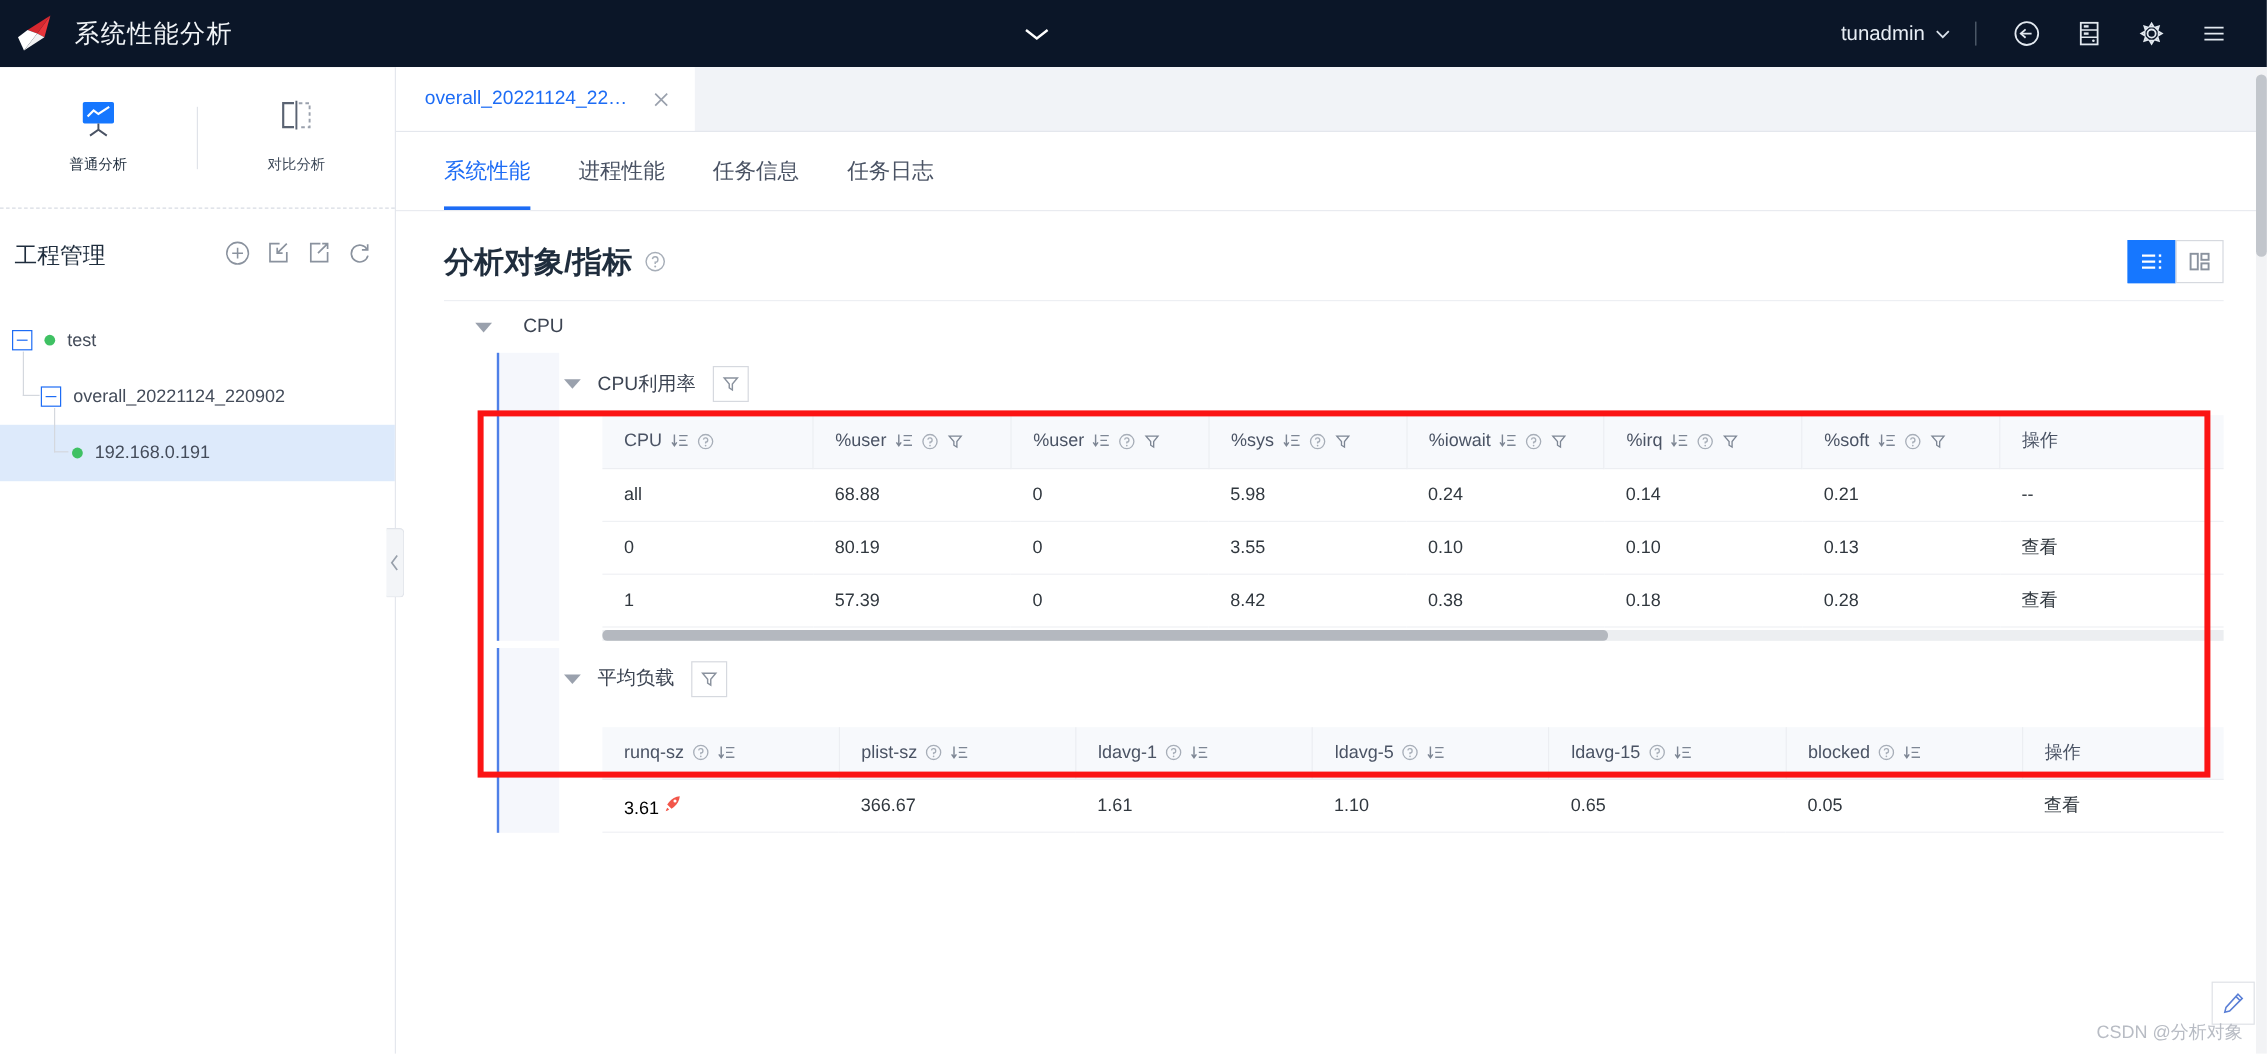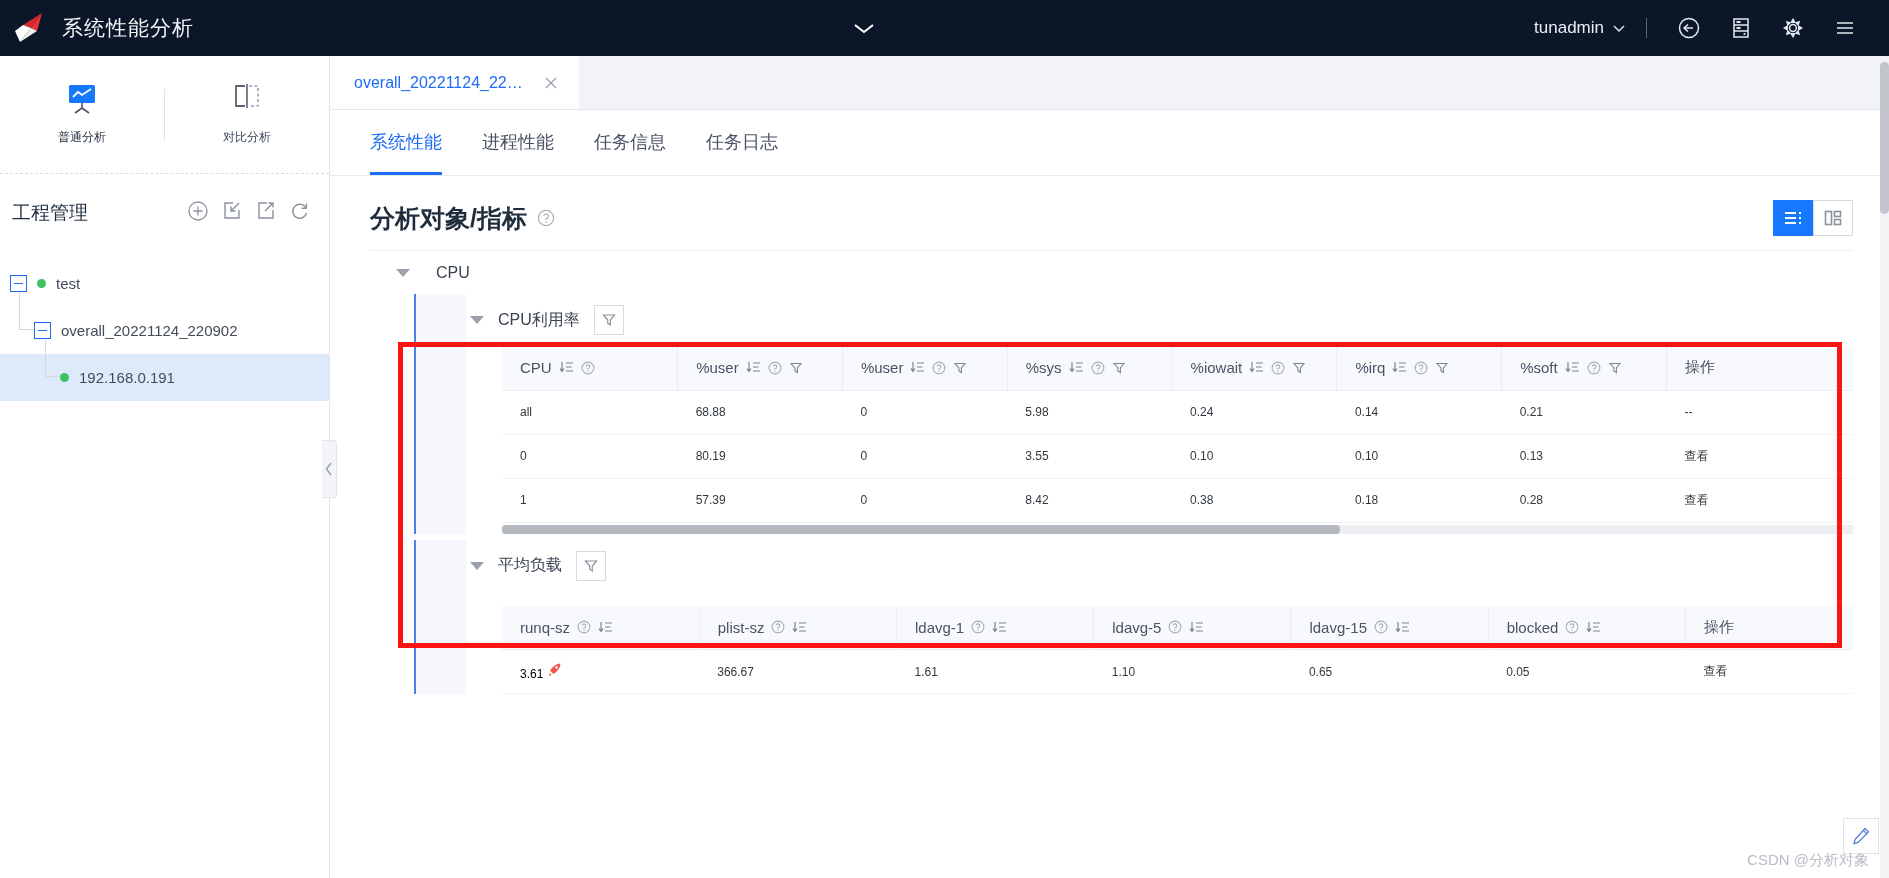--- a/index.html
+++ b/index.html
@@ -242,21 +242,21 @@
     font-size: 15px; color: #4a5364;
     text-align: left;
     padding: 0 0 0 18px;
     border-bottom: 1px solid #eceef2;
     border-right: 1px solid #eceef2;
     white-space: nowrap;
   }
   table.dtable th:last-child { border-right: none; }
   table.dtable td {
     height: 44px;
-    font-size: 12px; color: #31383f;
+    font-size: 15px; color: #31383f;
     padding: 0 0 0 18px;
     border-bottom: 1px solid #eff1f4;
     white-space: nowrap;
   }
   .th-inner { display: flex; align-items: center; gap: 7px; }
   .link-cell { color: #1d6cf5; cursor: pointer; }
   .val-alert { color: #000000; }
   .rocket { margin-left: 3px; }
 
   .hscroll {

